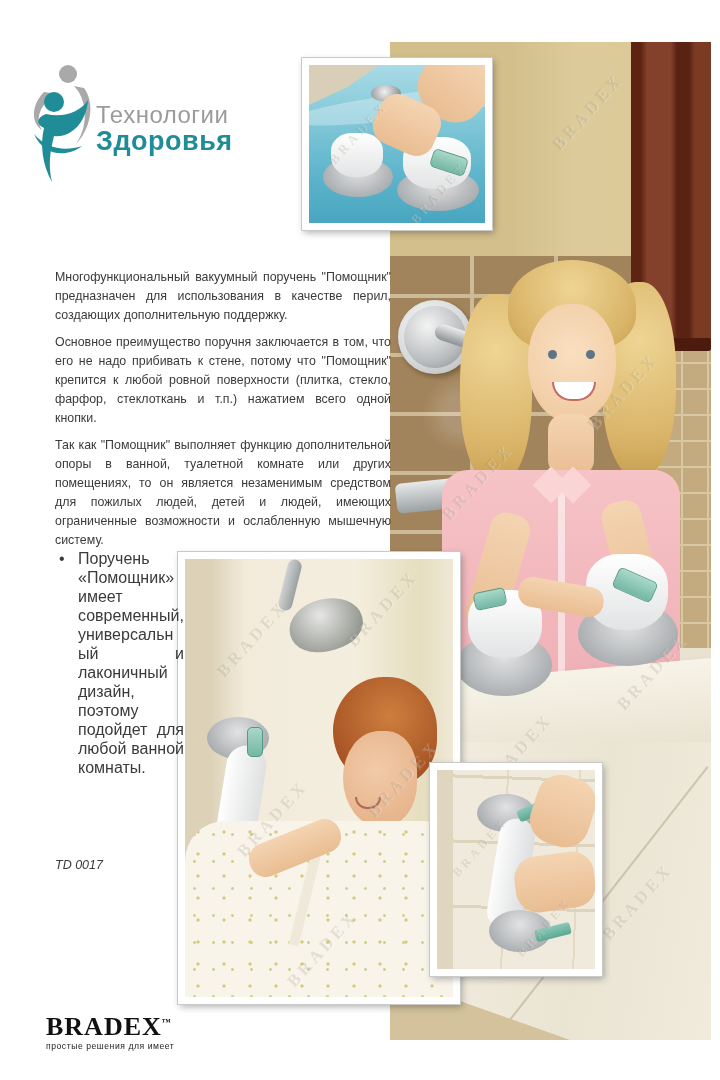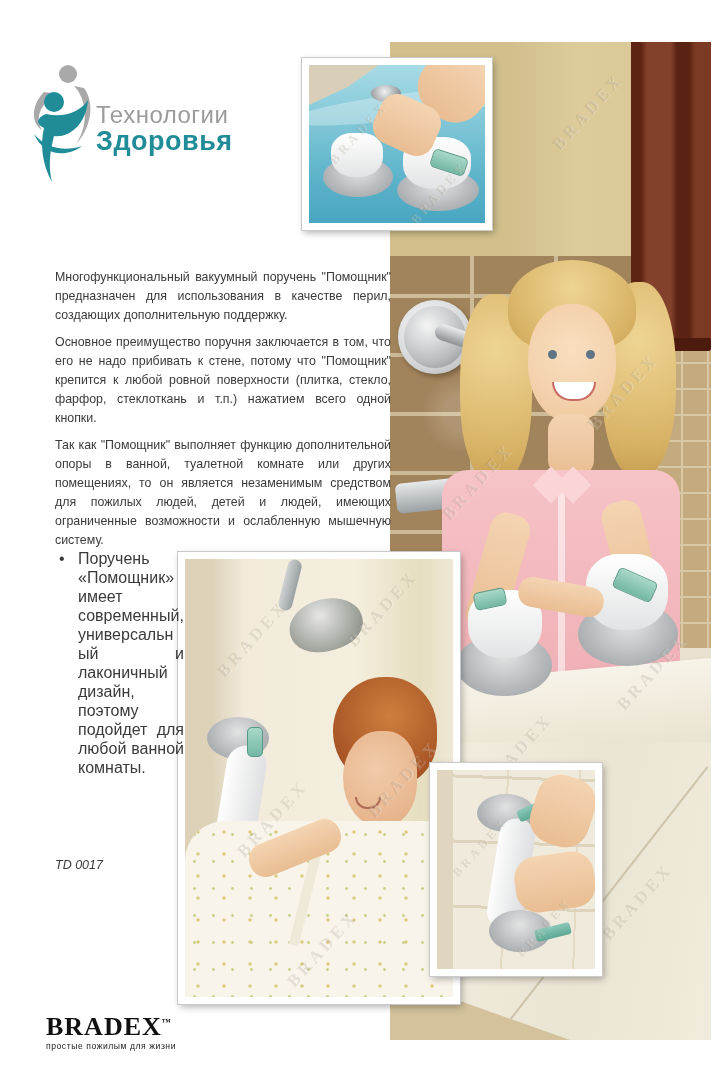--- a/index.html
+++ b/index.html
@@ -257,16 +257,16 @@
   </div>
 
   <div class="narrow">
     <div class="bullet" lang="ru">Поручень «Помощник» имеет современный, универсальный и лаконичный дизайн, поэтому подойдет для любой ванной комнаты.</div>
   </div>
 
   <div class="product-code">TD 0017</div>
 
   <div class="brand">
     <div class="brand-name"><span>BRADEX</span><span class="brand-tm">™</span></div>
-    <div class="brand-tagline">простые пожилым для жизни</div>
+    <div class="brand-tagline">простые решения для имеет</div>
   </div>
 
 </div>
 
 </body></html>

